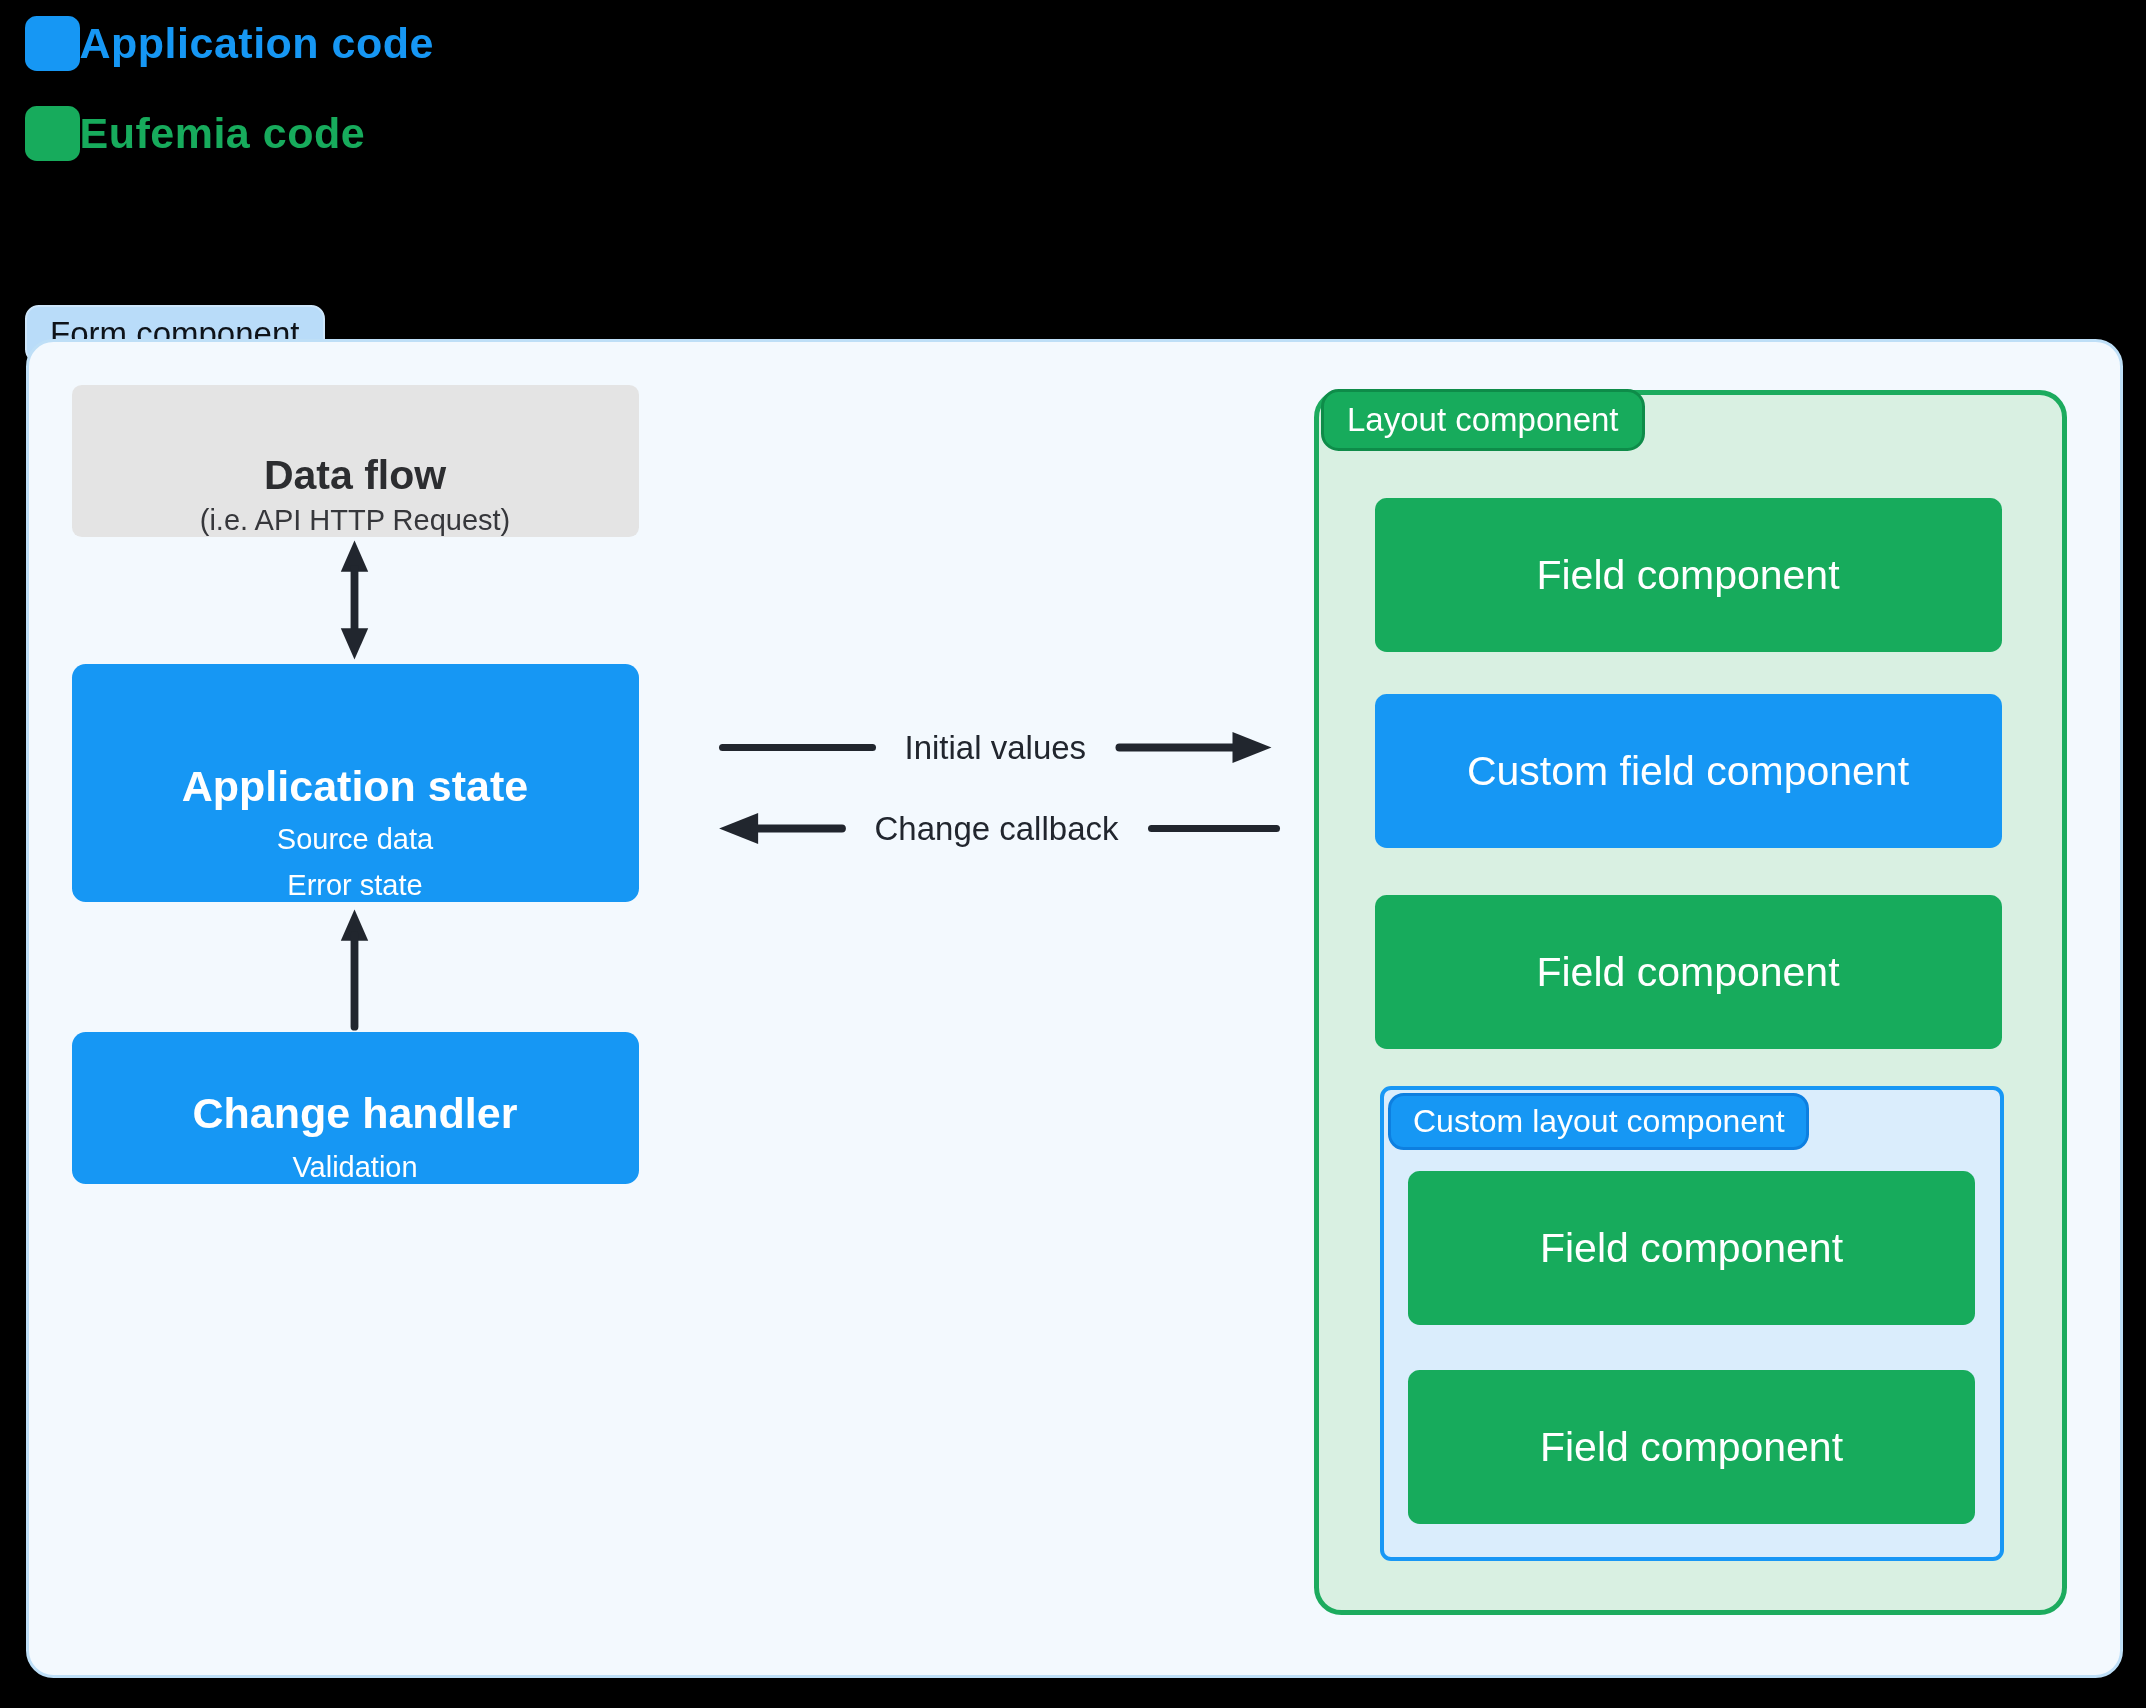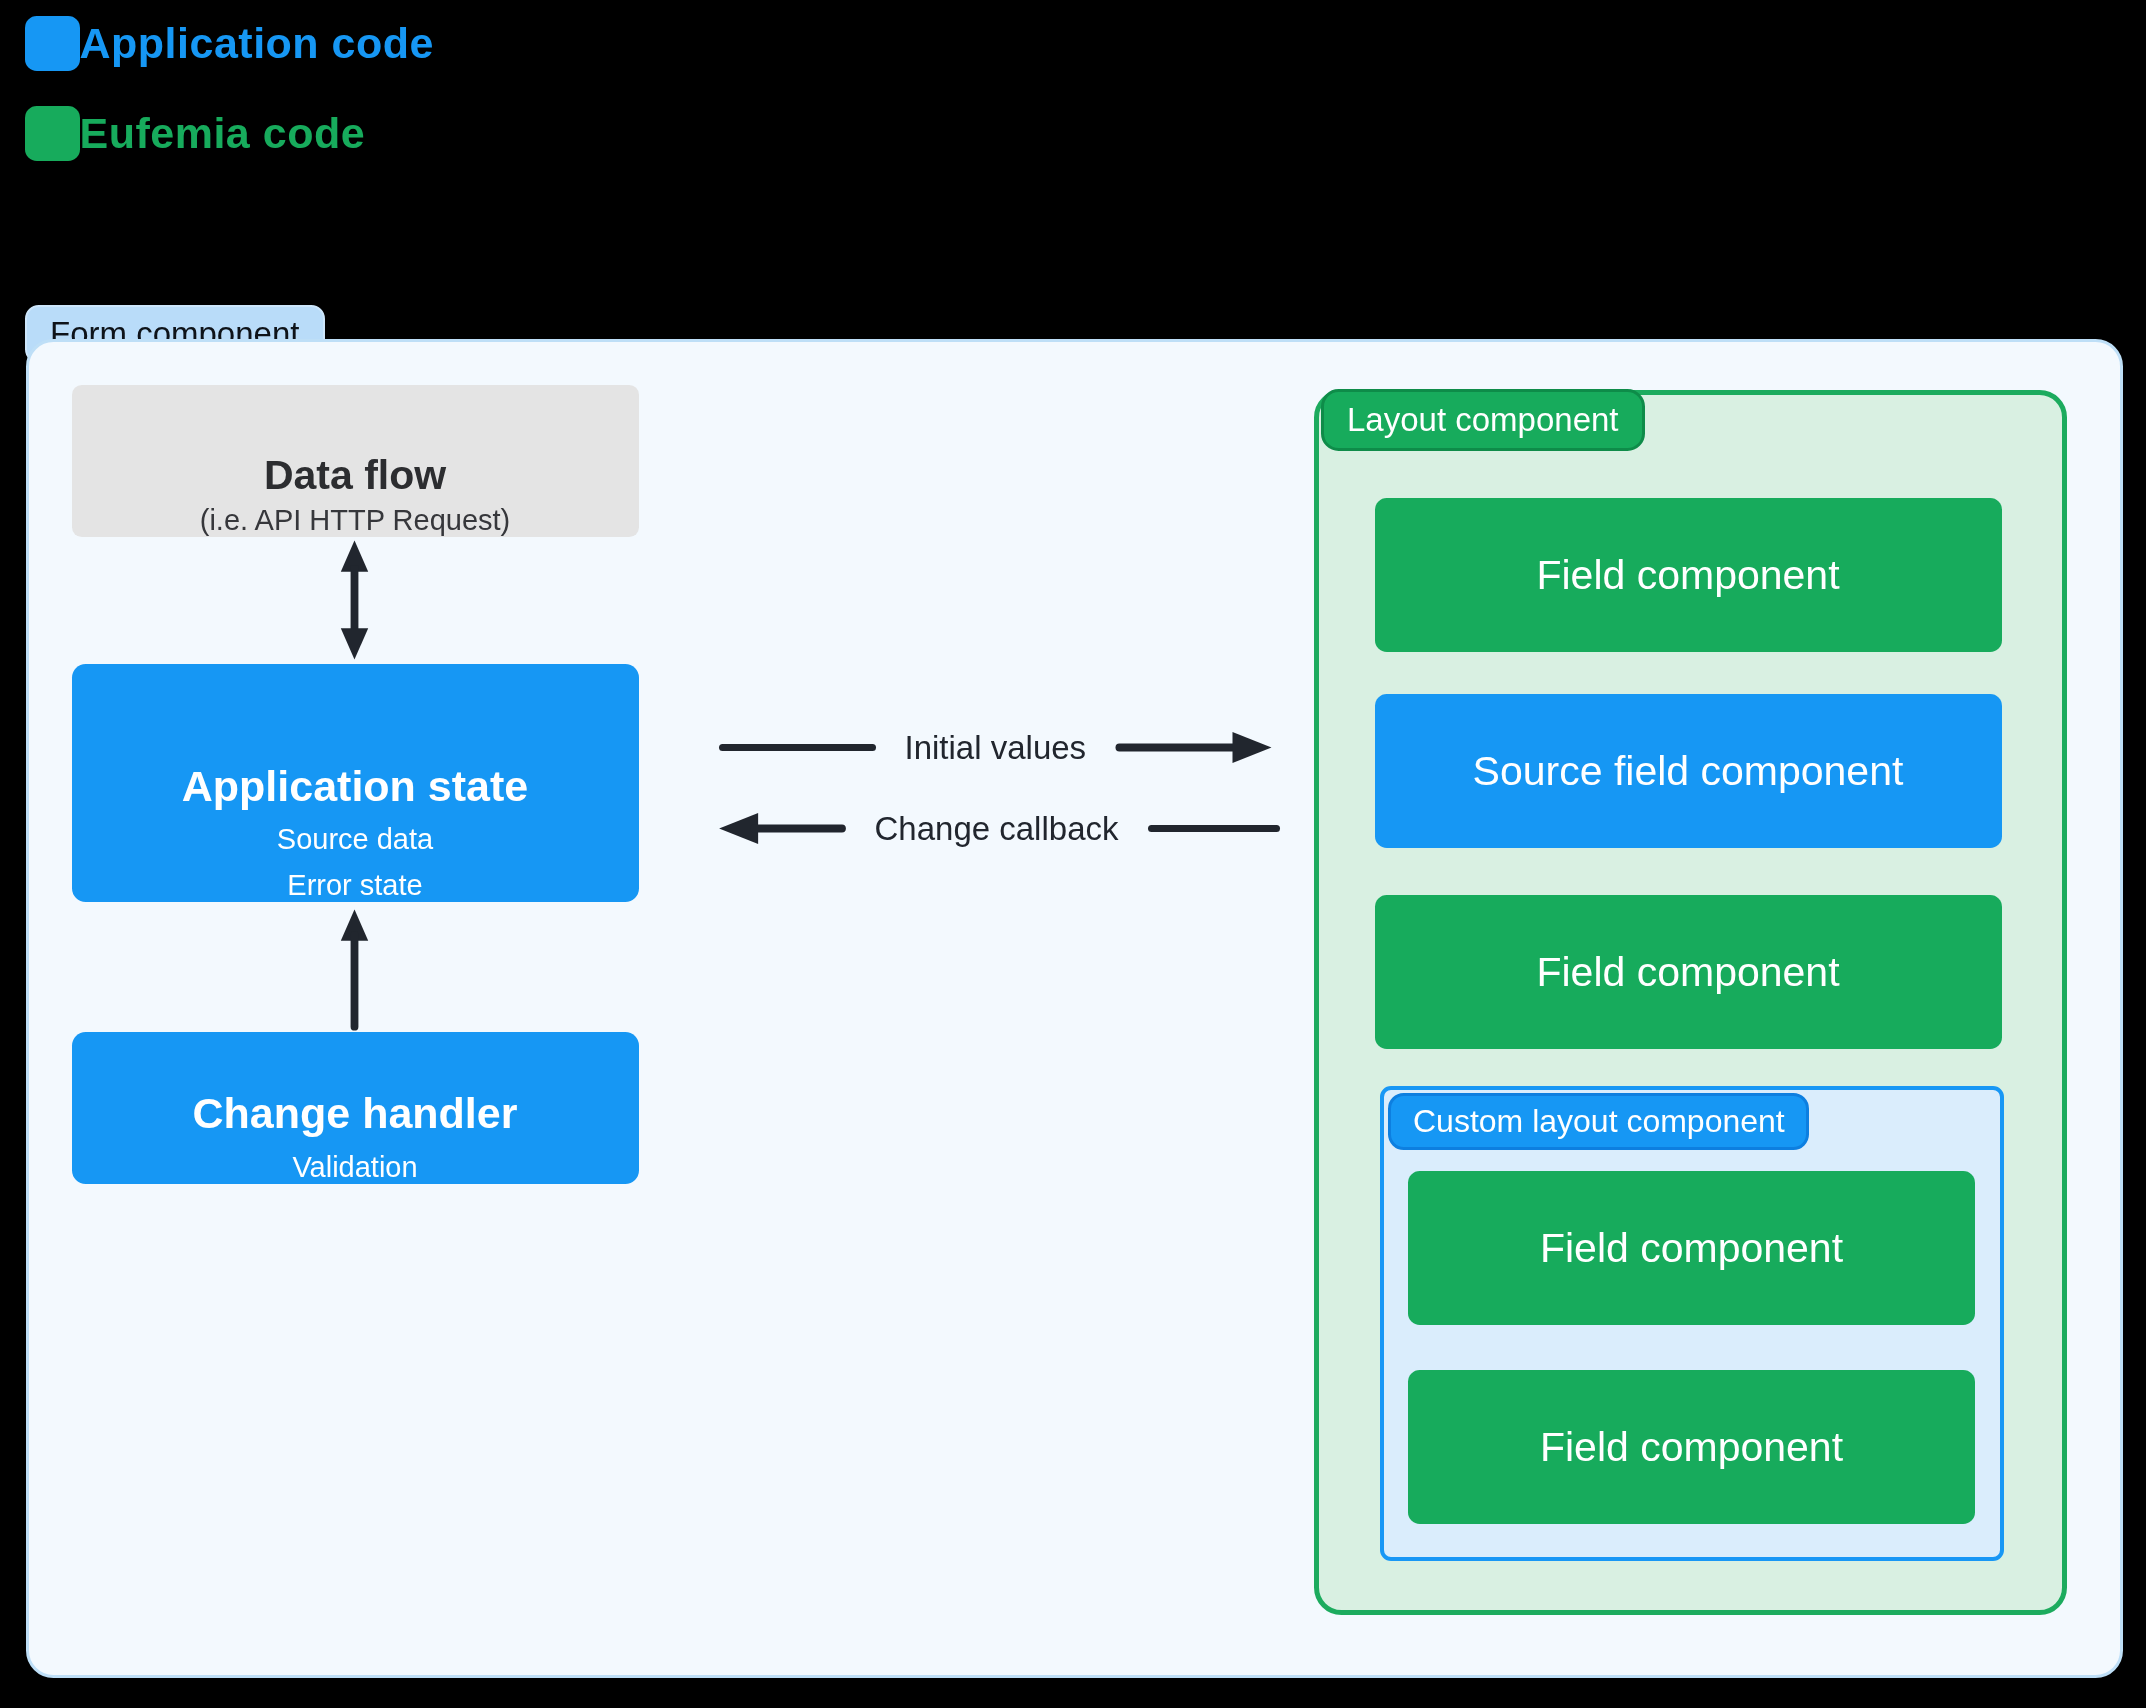--- a/index.html
+++ b/index.html
@@ -166,21 +166,21 @@
       <line x1="36" y1="20" x2="126" y2="20" stroke="#21262e" stroke-width="8" stroke-linecap="round"></line>
     </svg>
     <span class="h-arrow-label">Change callback</span>
     <span class="h-line h-line-b"></span>
   </div>
 
   <div class="layout-box">
     <div class="pill pill-green">Layout component</div>
 
     <div class="field field-green field-1">Field component</div>
-    <div class="field field-blue field-2">Source field component</div>
+    <div class="field field-blue field-2">Custom field component</div>
     <div class="field field-green field-3">Field component</div>
 
     <div class="custom-layout-box">
       <div class="pill pill-blue">Custom layout component</div>
       <div class="field field-green field-c1">Field component</div>
       <div class="field field-green field-c2">Field component</div>
     </div>
   </div>
 
 </div>

